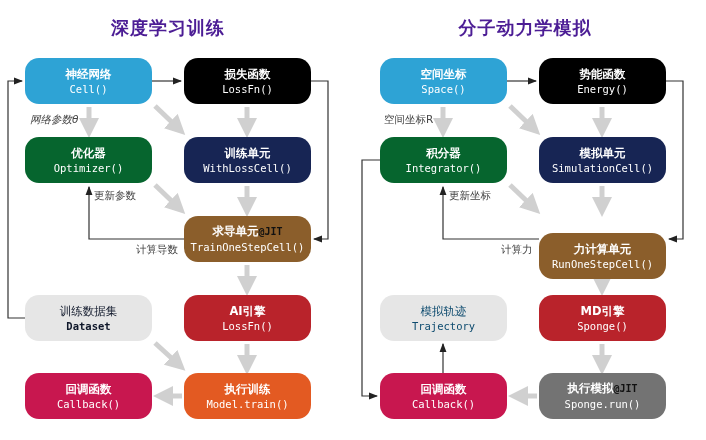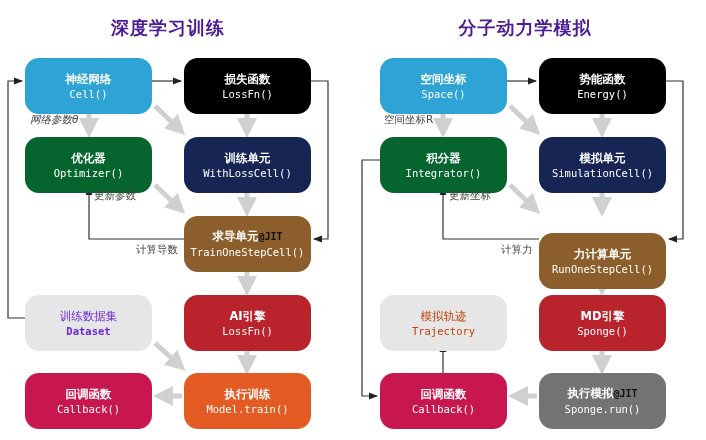--- a/index.html
+++ b/index.html
@@ -1,18 +1,18 @@
 <!DOCTYPE html>
 <html><head>
 <meta charset="utf-8">
 <style>
   html, body { margin:0; padding:0; background:#ffffff; }
   body { width:706px; height:440px; position:relative; overflow:hidden; font-family:"DejaVu Sans", sans-serif; }
   .title { position:absolute; top:16px; font-size:18px; font-weight:bold; color:#4c1d95; text-align:center; width:200px; letter-spacing:1px; }
-  .box { position:absolute; width:127px; height:56px; border-radius:14px; display:flex; flex-direction:column; align-items:center; justify-content:center; color:#fff; }
+  .box { position:absolute; width:127px; height:46px; border-radius:14px; display:flex; flex-direction:column; align-items:center; justify-content:center; color:#fff; }
   .box .cn { font-size:11.5px; font-weight:bold; line-height:16px; }
   .box .code { font-family:"DejaVu Sans Mono", monospace; font-size:10.5px; line-height:15px; }
   .box .jit { font-family:"DejaVu Sans Mono", monospace; font-size:10px; color:#111; font-weight:bold; }
   .label { position:absolute; font-size:10.5px; color:#444; white-space:nowrap; }
   svg.lines { position:absolute; left:0; top:0; }
 </style>
 </head>
 <body>
 
 <svg class="lines" width="706" height="440">
@@ -78,21 +78,21 @@
   <span class="code">Optimizer()</span>
 </div>
 <div class="box" style="left:184px; top:137px; background:#172554;">
   <span class="cn">训练单元</span>
   <span class="code">WithLossCell()</span>
 </div>
 <div class="box" style="left:184px; top:216px; background:#8b5e2b;">
   <span class="cn"><span>求导单元</span><span class="jit">@JIT</span></span>
   <span class="code">TrainOneStepCell()</span>
 </div>
-<div class="box" style="left:25px; top:295px; background:#e6e6e6; color:#6d28d9;text-align:center;">
+<div class="box" style="left:25px; top:295px; background:#e6e6e6; color:#0f172a;text-align:center;">
   <span class="cn" style="font-weight:normal;">训练数据集</span>
   <span class="code" style="font-weight:bold;">Dataset</span>
 </div>
 <div class="box" style="left:184px; top:295px; background:#b9232b;">
   <span class="cn">AI引擎</span>
   <span class="code">LossFn()</span>
 </div>
 <div class="box" style="left:25px; top:373px; background:#c8174f;">
   <span class="cn">回调函数</span>
   <span class="code">Callback()</span>
@@ -121,21 +121,21 @@
   <span class="code">Integrator()</span>
 </div>
 <div class="box" style="left:539px; top:137px; background:#172554;">
   <span class="cn">模拟单元</span>
   <span class="code">SimulationCell()</span>
 </div>
 <div class="box" style="left:539px; top:233px; background:#8b5e2b;">
   <span class="cn">力计算单元</span>
   <span class="code">RunOneStepCell()</span>
 </div>
-<div class="box" style="left:380px; top:295px; background:#e6e6e6; color:#c2410c;">
+<div class="box" style="left:380px; top:295px; background:#e6e6e6; color:#0c4a6e;">
   <span class="cn" style="font-weight:normal;">模拟轨迹</span>
   <span class="code" style="font-weight:normal;">Trajectory</span>
 </div>
 <div class="box" style="left:539px; top:295px; background:#b9232b;">
   <span class="cn">MD引擎</span>
   <span class="code">Sponge()</span>
 </div>
 <div class="box" style="left:380px; top:373px; background:#c8174f;">
   <span class="cn">回调函数</span>
   <span class="code">Callback()</span>

